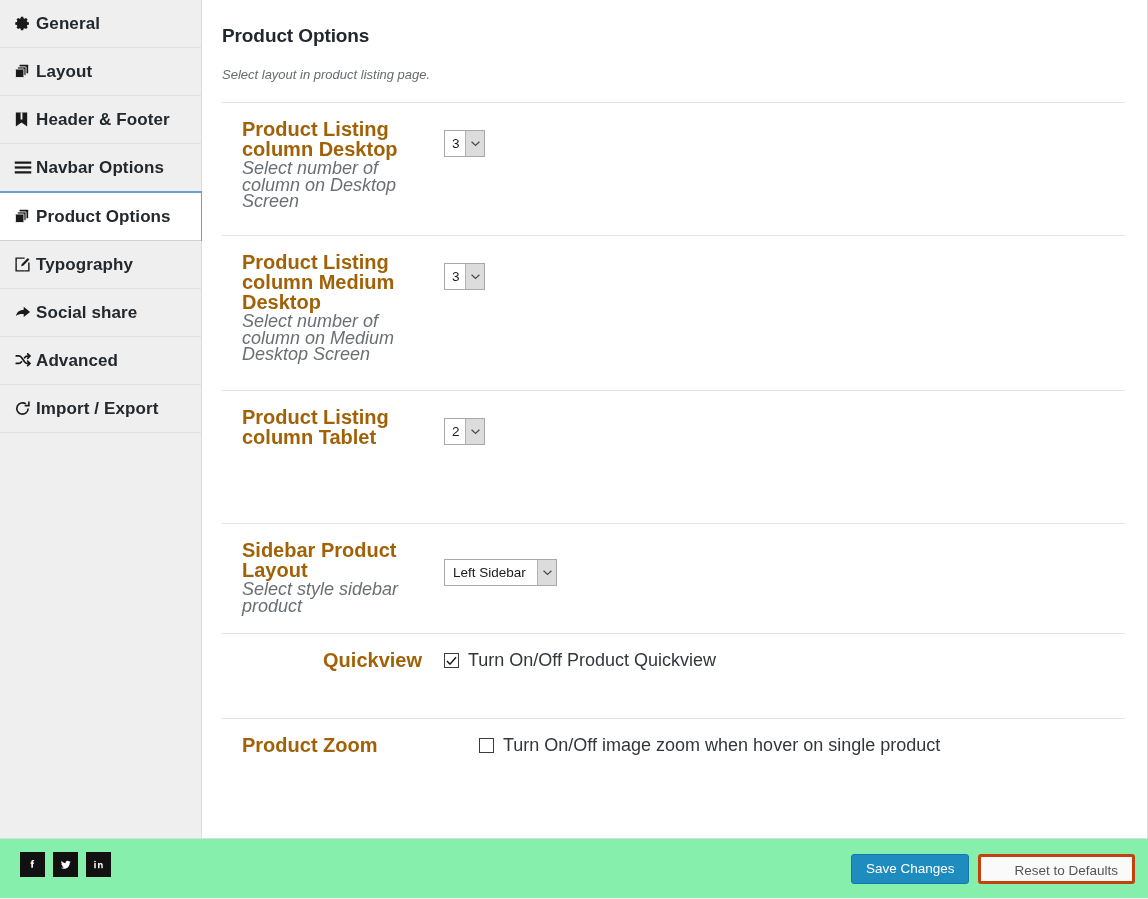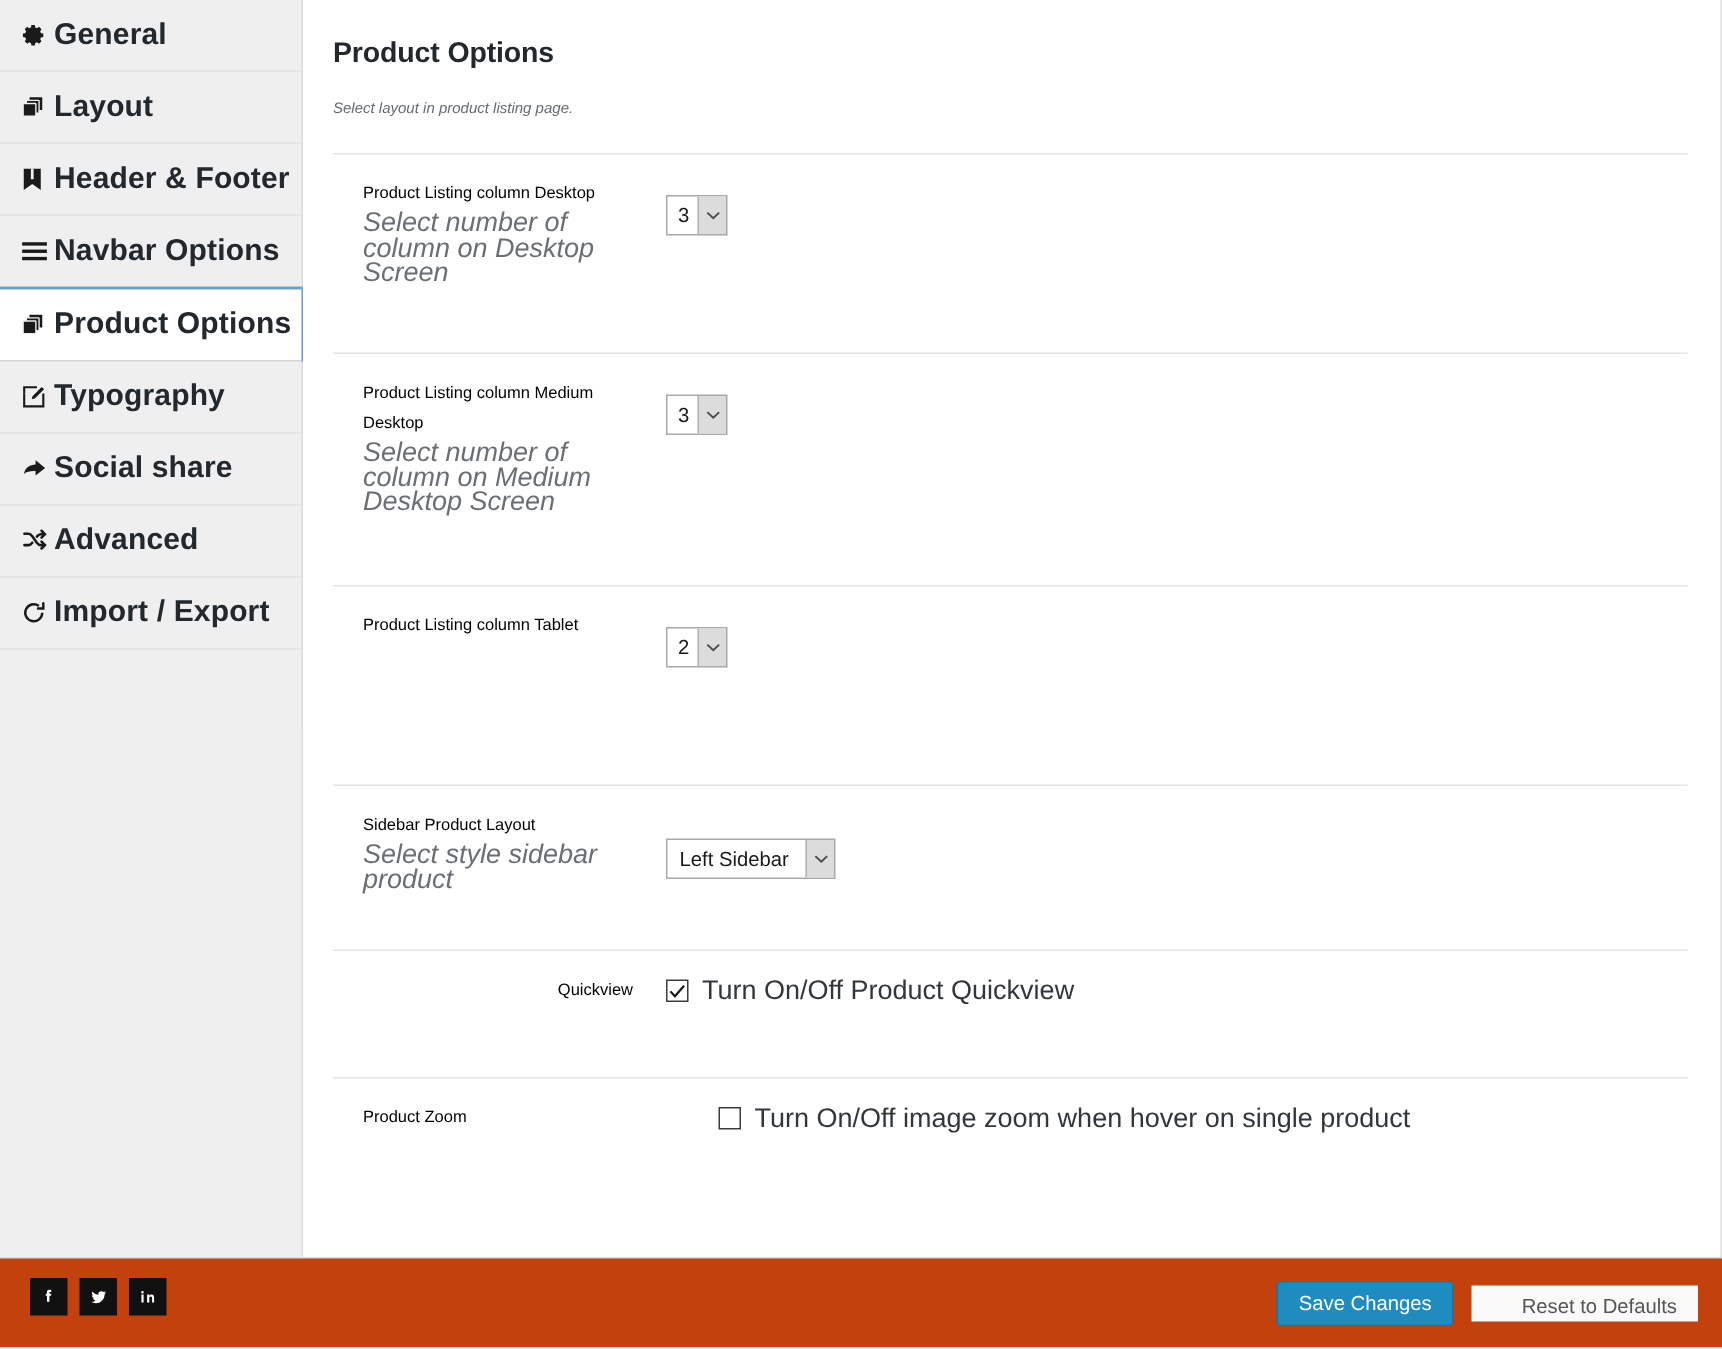--- a/index.html
+++ b/index.html
@@ -39,21 +39,21 @@
   .nav-item .nav-ico {
     width: 22px;
     height: 20px;
     display: inline-flex;
     align-items: center;
     justify-content: flex-start;
     flex: 0 0 22px;
     color: #1a1a1a;
   }
   .nav-item .nav-label {
-    font-size: 20px;
+    font-size: 17px;
     font-weight: bold;
     color: #23282d;
     letter-spacing: 0.1px;
     white-space: nowrap;
   }
   .nav-item.active {
     background: #ffffff;
     border-top: 2px solid #6a9fd4;
     border-bottom: 1px solid #d2d2d2;
     margin-top: -1px;
@@ -96,21 +96,21 @@
   }
 
   .subhead {
     position: relative;
     height: 56px;
     border-bottom: 1px solid #e4e4e4;
   }
   .subhead-desc {
     position: absolute;
     left: 0; top: 20px;
-    font-size: 10px;
+    font-size: 13px;
     font-style: italic;
     color: #666b70;
   }
 
   
   .opt-row {
     position: relative;
     border-bottom: 1px solid #e4e4e4;
   }
   .opt-row:last-child { border-bottom: none; }
@@ -120,23 +120,23 @@
   .opt-row.h4 { height: 110px; }
   .opt-row.h5 { height: 85px; text-align: right; }
   .opt-row.h6 { height: 85px; }
 
   .lbl {
     position: absolute;
     left: 20px; top: 16px;
     width: 180px;
   }
   .lbl-title {
-    font-size: 11px;
-    font-weight: normal;
-    color: #000000;
+    font-size: 20px;
+    font-weight: bold;
+    color: #a16207;
     line-height: 20px;
   }
   .lbl-desc {
     font-size: 18px;
     font-style: italic;
     color: #6a6f74;
     line-height: 16.5px;
     margin-top: 1px;
   }
 
@@ -194,21 +194,21 @@
     color: #32373c;
     white-space: nowrap;
   }
 
   
   .footer {
     position: absolute;
     left: 0; top: 838px;
     width: 1148px;
     height: 60px;
-    background: #c2410c;
+    background: #86efac;
     border-top: 1px solid #dcdcdc;
   }
   .social {
     position: absolute;
     left: 20px; top: 13px;
     display: flex;
     gap: 8px;
   }
   .sicon {
     width: 25px; height: 25px;

